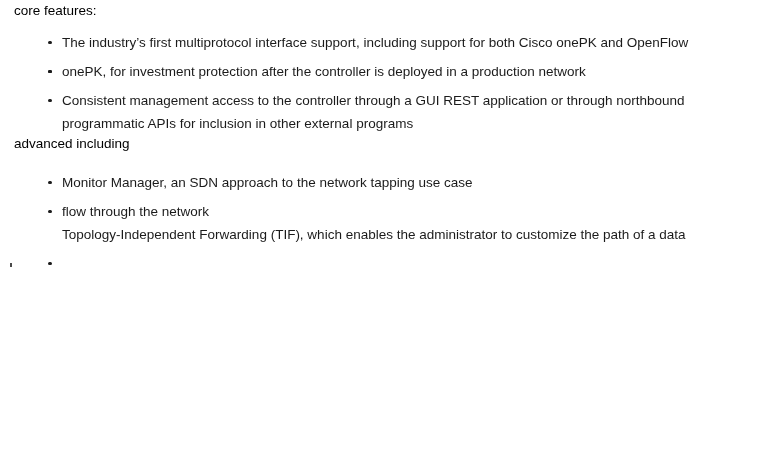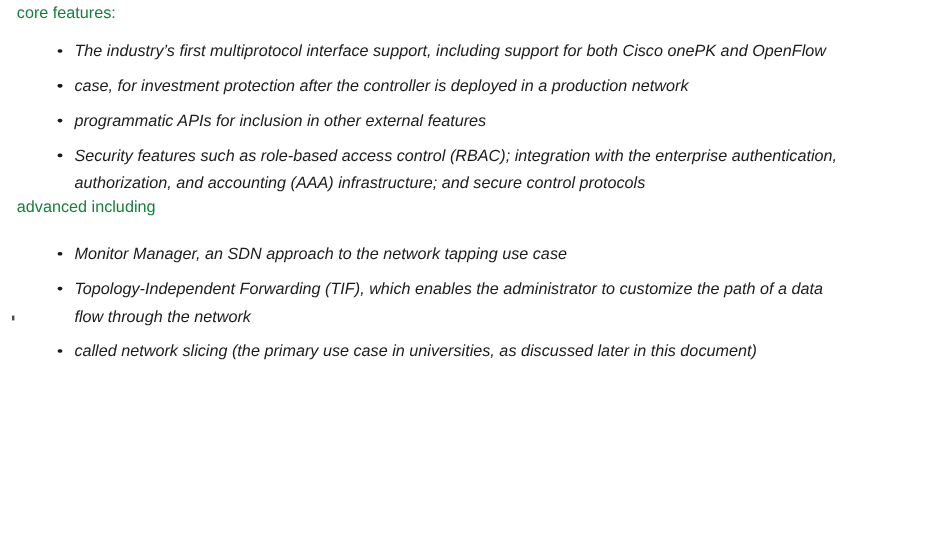--- a/index.html
+++ b/index.html
@@ -19,21 +19,21 @@
     box-sizing: border-box;
     width: 777px;
     height: 459px;
     padding: 2px 14px 0 14px;
   }
   .heading {
     font-size: 13.5px;
     font-weight: 400;
     line-height: 17px;
     margin: 0;
-    color: #15803d;
+    color: #000000;
   }
   ul.bullets {
     list-style: none;
     margin: 12px 0 0 0;
     padding: 0;
   }
   ul.bullets.second {
     margin-top: 19px;
   }
   ul.bullets li {
@@ -51,21 +51,20 @@
     left: 34px;
     top: 9.5px;
     width: 3.5px;
     height: 3.5px;
     border-radius: 50%;
     background: #1b1b1b;
   }
   .line {
     display: block;
     white-space: nowrap;
-    font-style: italic;
   }
   .stray-mark {
     position: absolute;
     left: 10px;
     top: 263px;
     width: 1.5px;
     height: 3.5px;
     background: #4a4a4a;
   }
 </style>
@@ -79,48 +78,43 @@
     <ul class="bullets">
       <li>
         <span class="dot"></span>
         <span class="line">The industry’s first multiprotocol interface support, including support for both Cisco onePK and OpenFlow</span>
       </li>
       <li>
         <span class="dot"></span>
       </li>
       <li>
         <span class="dot"></span>
-        <span class="line">case, for investment protection after the controller is deployed in a production network</span>
+        <span class="line">onePK, for investment protection after the controller is deployed in a production network</span>
       </li>
       <li>
         <span class="dot"></span>
-        <span class="line">programmatic APIs for inclusion in other external features</span>
-      </li>
-      <li>
-        <span class="dot"></span>
-        <span class="line">Security features such as role-based access control (RBAC); integration with the enterprise authentication,</span>
-        <span class="line">authorization, and accounting (AAA) infrastructure; and secure control protocols</span>
+        <span class="line">Consistent management access to the controller through a GUI REST application or through northbound</span>
+        <span class="line">programmatic APIs for inclusion in other external programs</span>
       </li>
     </ul>
   </section>
 
   <section>
     <h2 class="heading">advanced including</h2>
     <ul class="bullets second">
       <li>
         <span class="dot"></span>
         <span class="line">Monitor Manager, an SDN approach to the network tapping use case</span>
       </li>
       <li>
         <span class="dot"></span>
+        <span class="line">flow through the network</span>
         <span class="line">Topology-Independent Forwarding (TIF), which enables the administrator to customize the path of a data</span>
-        <span class="line">flow through the network</span>
       </li>
       <li>
         <span class="dot"></span>
-        <span class="line">called network slicing (the primary use case in universities, as discussed later in this document)</span>
       </li>
     </ul>
   </section>
 
 </div>
 
 <span class="stray-mark"></span>
 
 </body></html>

